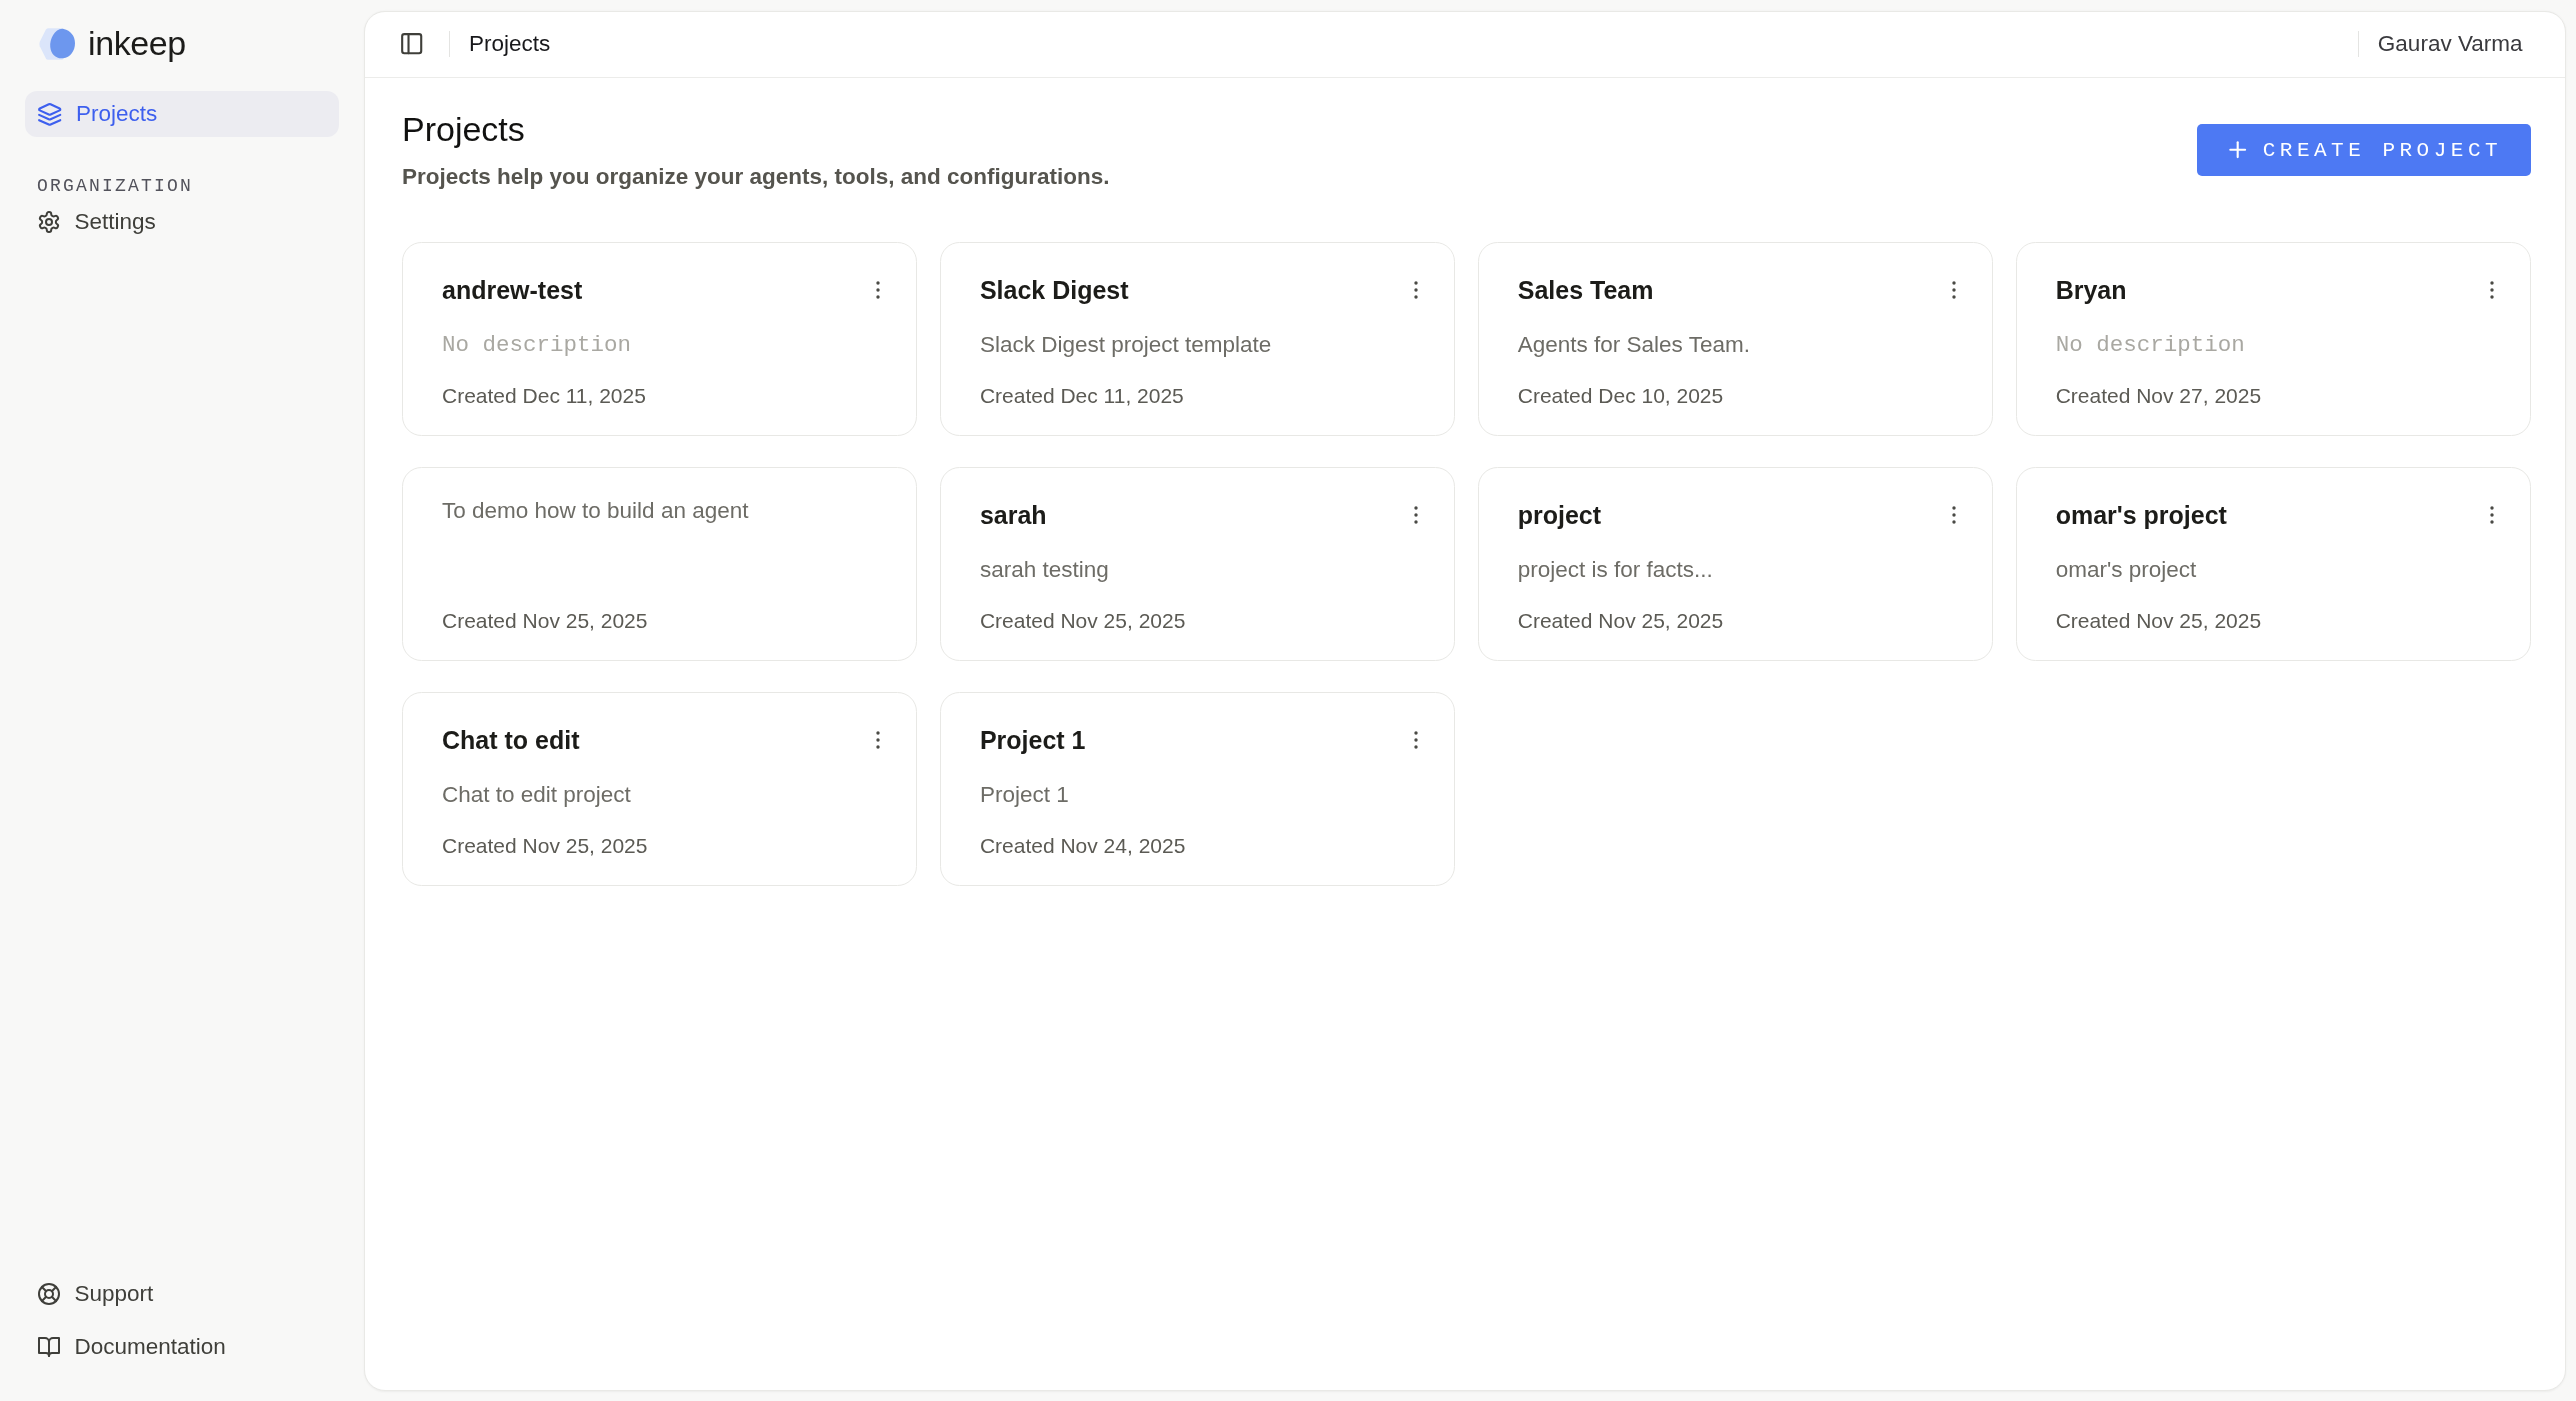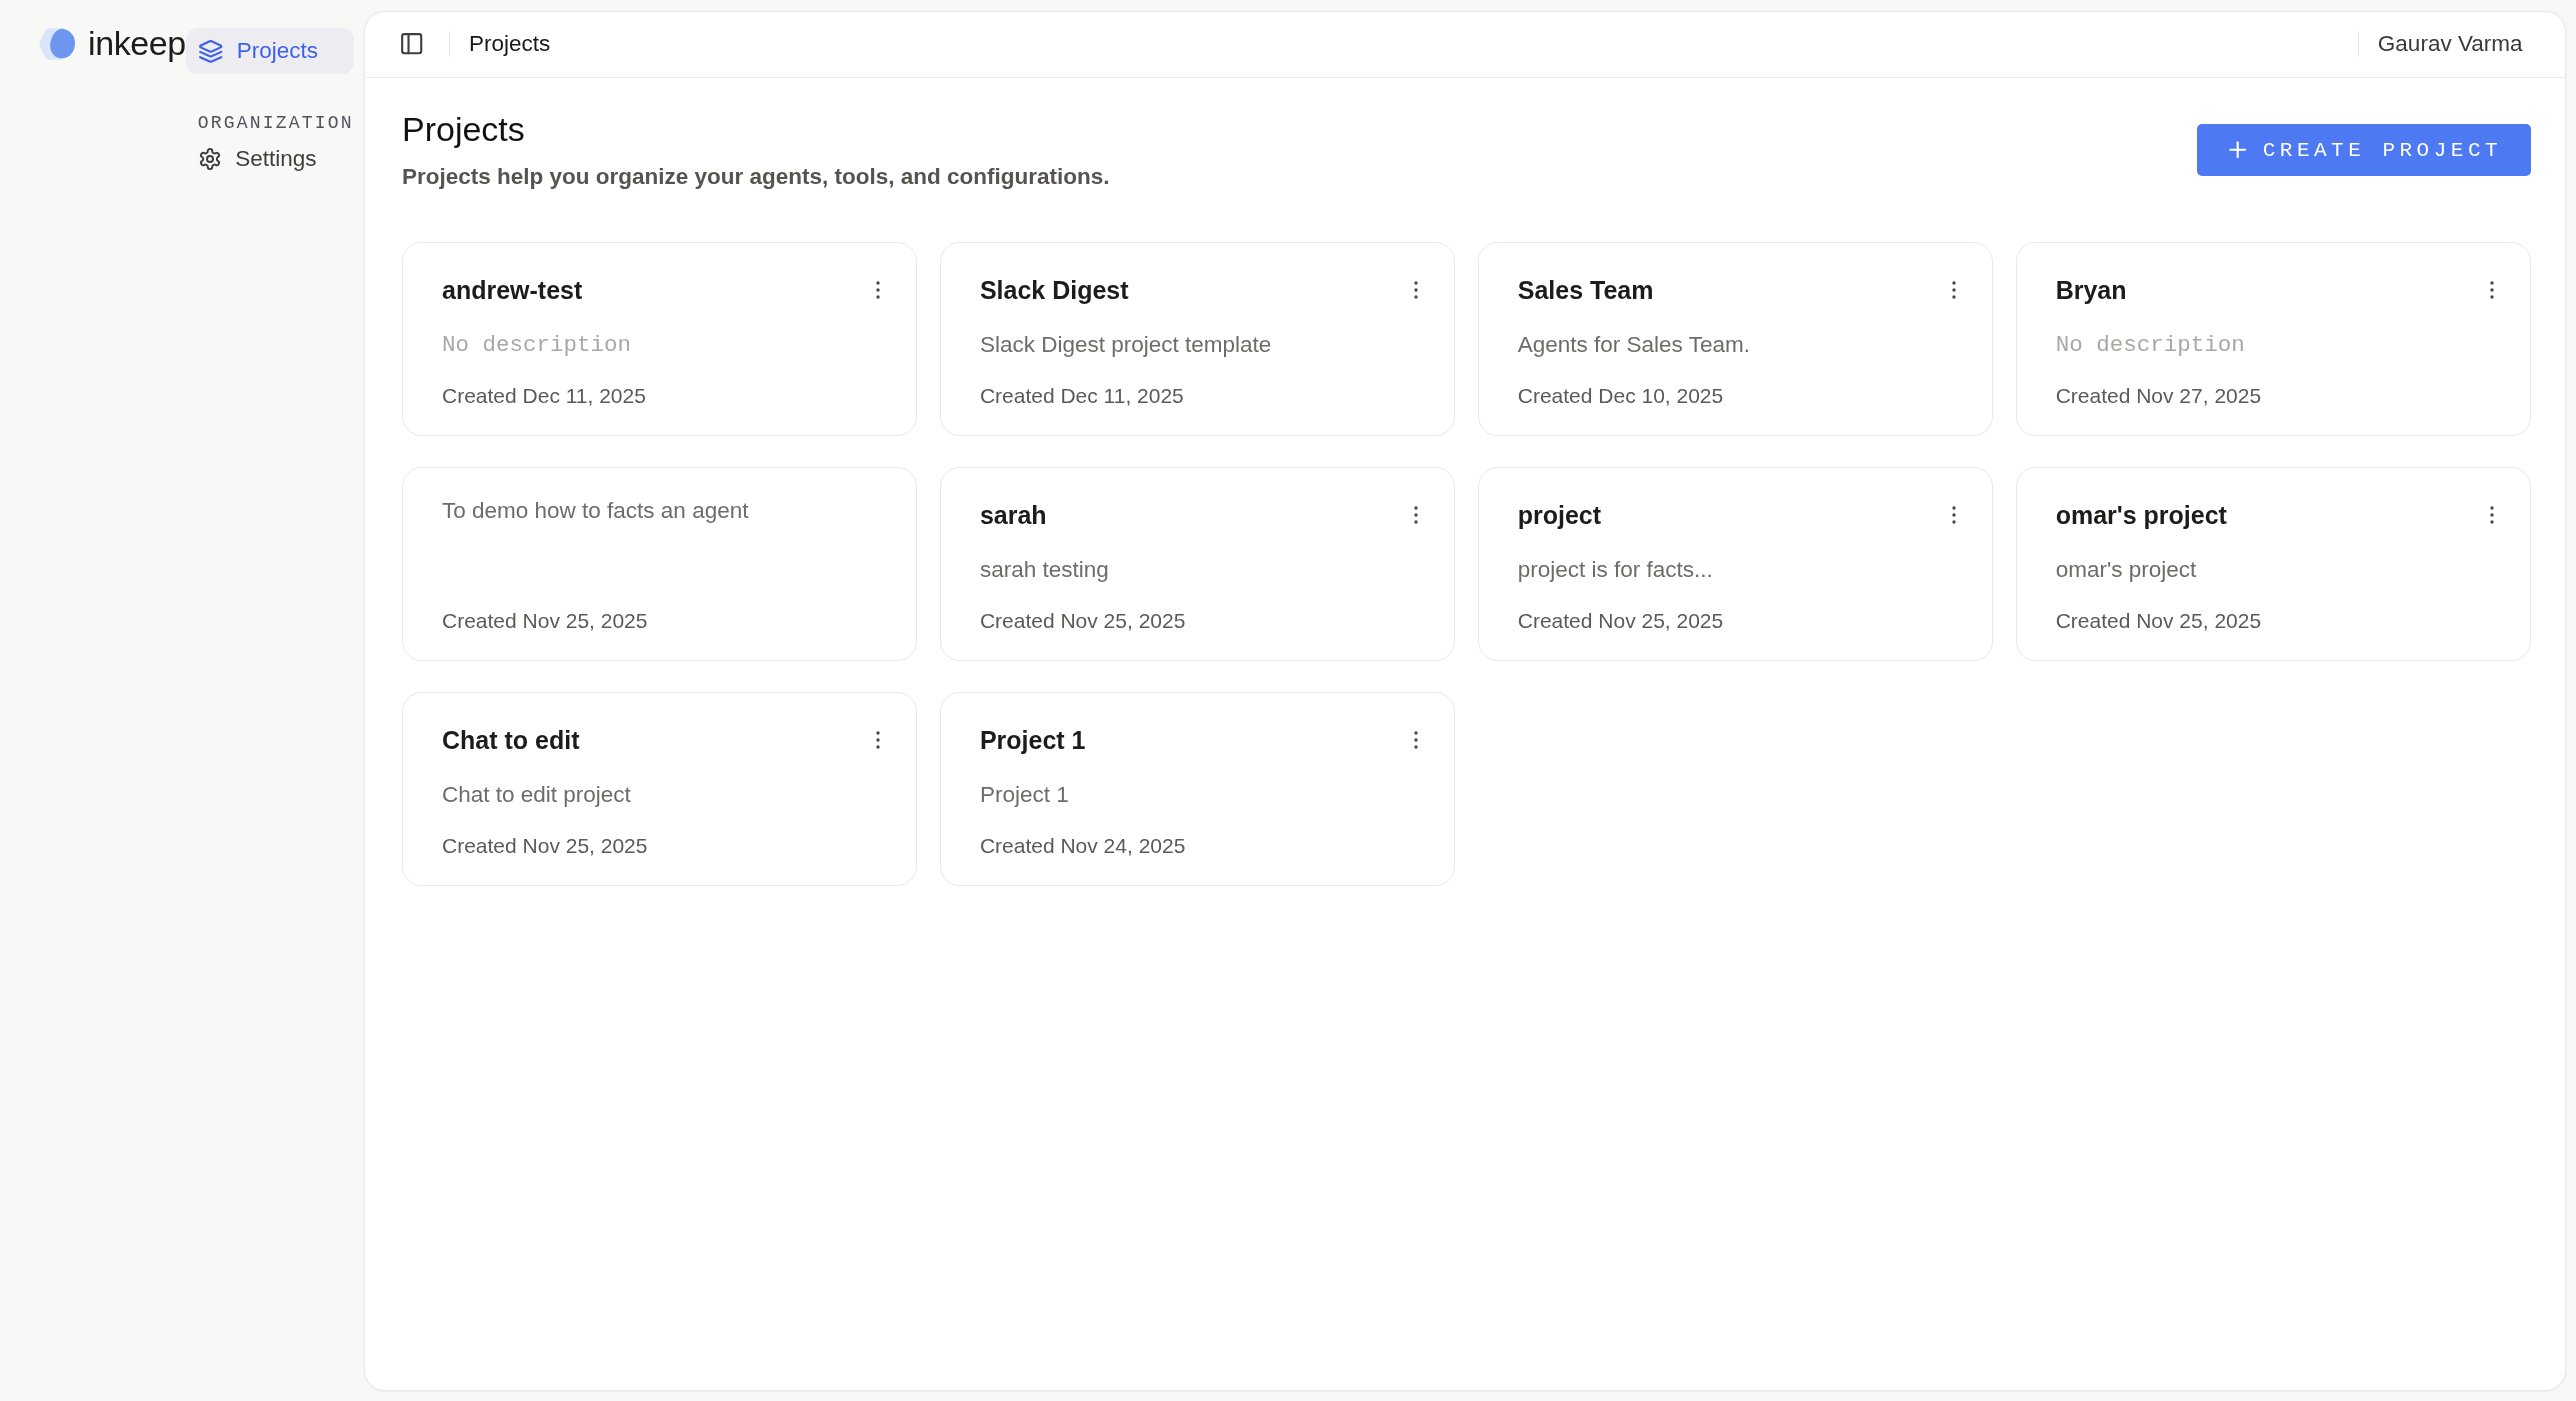--- a/index.html
+++ b/index.html
@@ -24,21 +24,21 @@
   body{
     background:var(--bg);
     font-family:"Liberation Sans","DejaVu Sans",sans-serif;
     color:var(--text-dark);
     position:relative;
   }
   
   .sidebar{
     position:absolute;left:0;top:0;bottom:0;width:364px;
     padding:0 25px;
-    display:flex;flex-direction:row;
+    display:flex;flex-direction:column;
   }
   .logo-row{
     display:flex;align-items:center;gap:10.5px;
     margin:24px 0 0 10.5px;height:39px;cursor:pointer;
   }
   .wordmark{
     font-size:34px;font-weight:400;letter-spacing:-0.4px;color:#1c1c1a;
   }
   .nav-item{
     display:flex;align-items:center;gap:13.5px;
@@ -269,21 +269,21 @@
                 <circle cx="12" cy="12" r="1.7"></circle>
                 <circle cx="12" cy="19" r="1.7"></circle>
         </svg>
       </button>
     </div>
     <div class="card-desc empty">No description</div>
     <div class="card-created">Created Nov 27, 2025</div>
   </div>
 
   <div class="card">
-    <div class="card-desc">To demo how to facts an agent</div>
+    <div class="card-desc">To demo how to build an agent</div>
     <div class="card-created">Created Nov 25, 2025</div>
   </div>
 
   <div class="card">
     <div class="card-top">
       <div class="card-title">sarah</div>
       <button class="kebab">
         <svg width="24" height="24" viewBox="0 0 24 24" fill="currentColor" stroke="none">
           <circle cx="12" cy="5" r="1.7"></circle>
                 <circle cx="12" cy="12" r="1.7"></circle>

